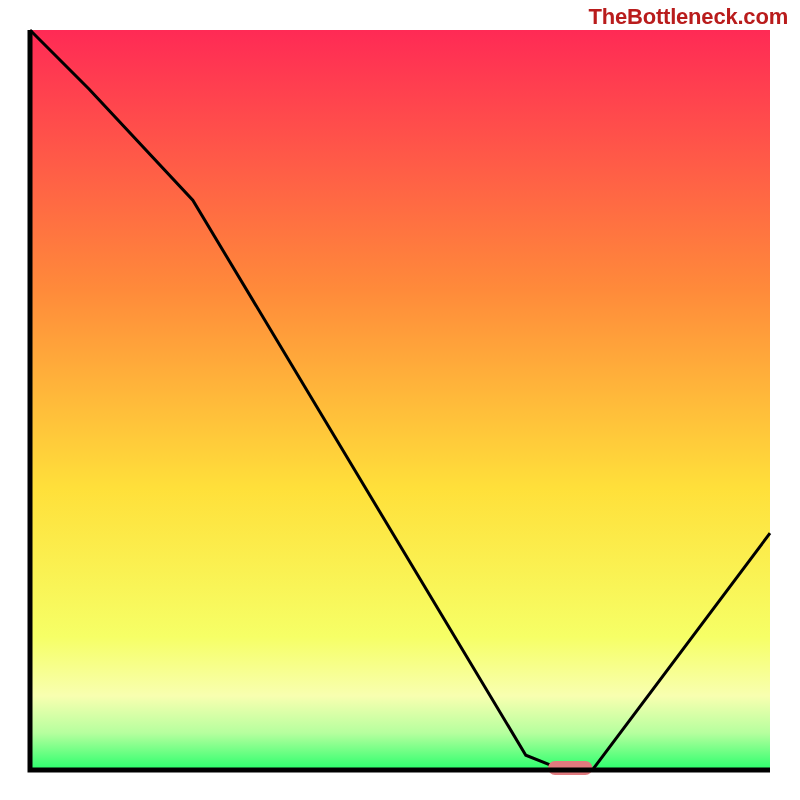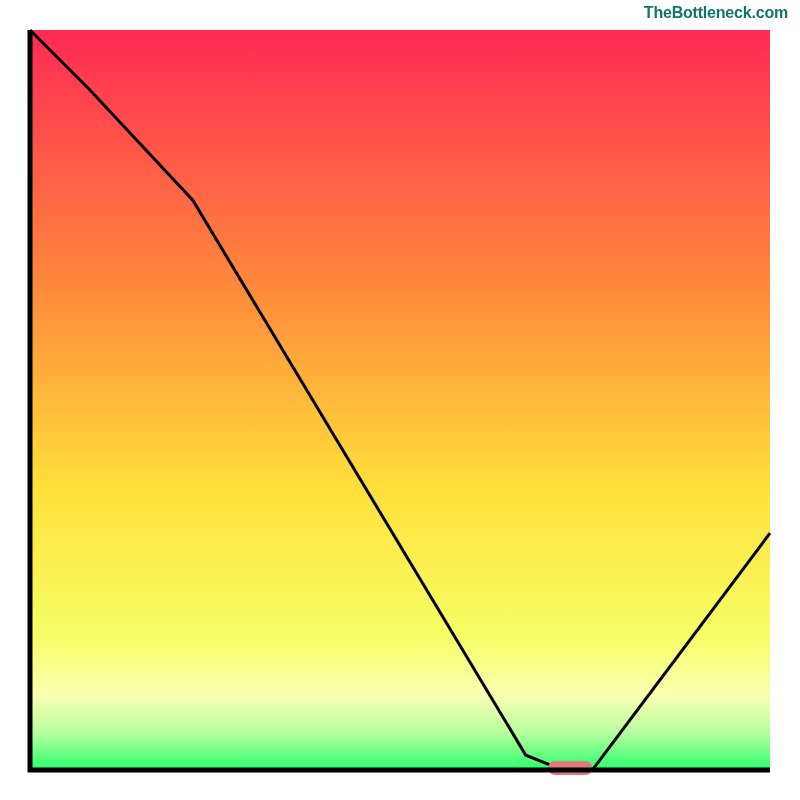--- a/index.html
+++ b/index.html
@@ -12,23 +12,23 @@
   }
   .container {
     position: relative;
     width: 800px;
     height: 800px;
   }
   .attribution {
     position: absolute;
     top: 4px;
     right: 12px;
-    font-size: 16px;
+    font-size: 22px;
     font-weight: 600;
-    color: #0f766e;
+    color: #b91c1c;
     z-index: 10;
     letter-spacing: -0.2px;
   }
   svg {
     display: block;
   }
 </style>
 </head>
 <body>
 

